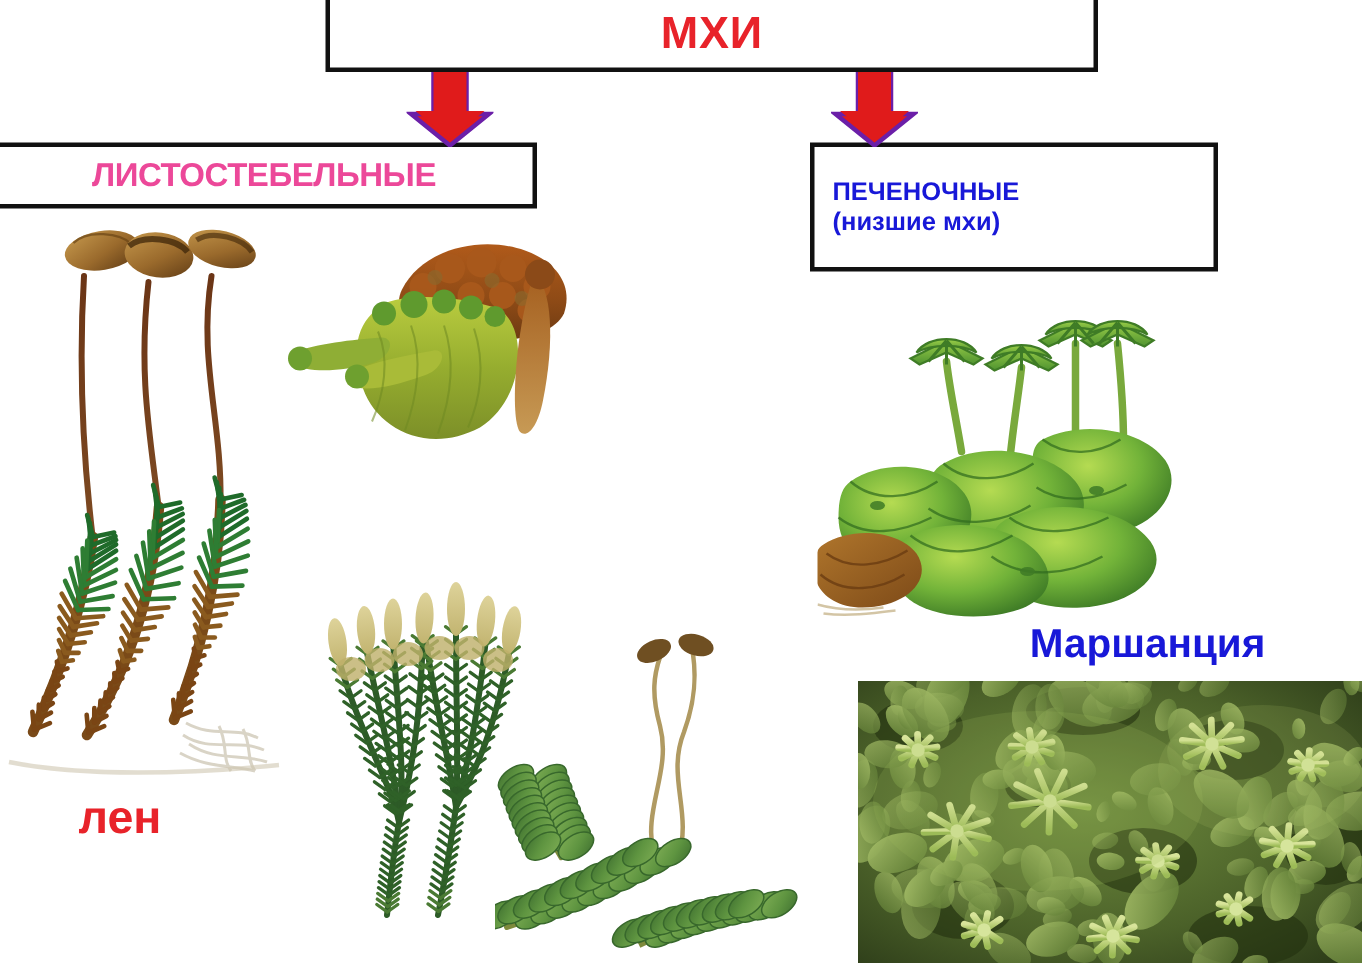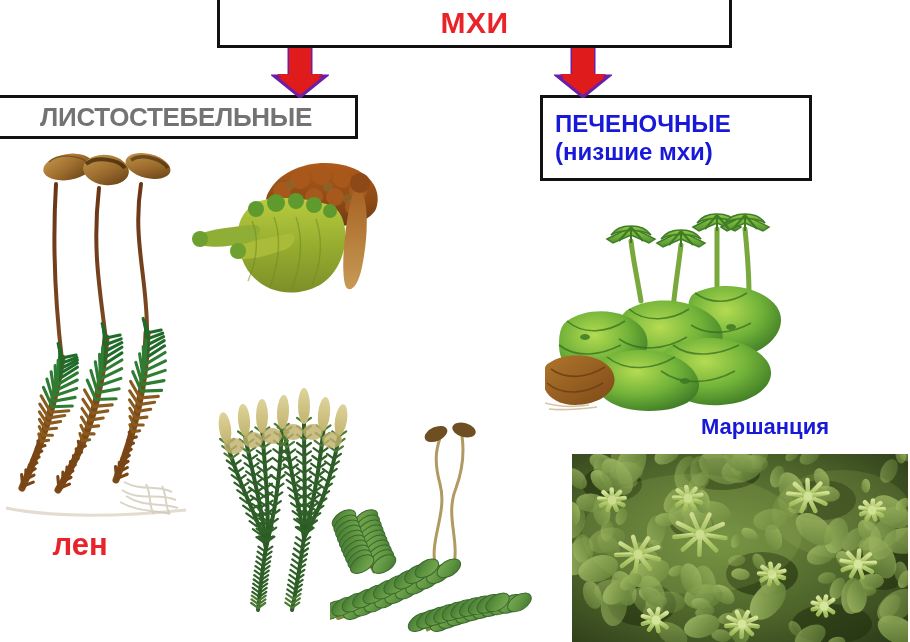--- a/index.html
+++ b/index.html
@@ -17,41 +17,41 @@
     display:flex;align-items:center;
     z-index:6;
   }
   #title-box{left:217px;top:-14px;width:515px;height:60px;justify-content:center;}
   #title-box .txt{
     color:#e8232a;font-size:30px;font-weight:bold;letter-spacing:.5px;
     line-height:1;padding-top:10px;
   }
   #box-left{left:-6px;top:93px;width:364px;height:44px;justify-content:center;}
   #box-left .txt{
-    color:#737373;font-size:26px;font-weight:bold;letter-spacing:-.3px;white-space:nowrap;
+    color:#ec4899;font-size:22px;font-weight:bold;letter-spacing:-.3px;white-space:nowrap;
   }
   #box-right{left:540px;top:93px;width:272px;height:86px;flex-direction:column;
     align-items:flex-start;justify-content:center;padding-left:12px;}
   #box-right .txt{
-    color:#1818d8;font-size:24px;font-weight:bold;line-height:1.18;white-space:nowrap;text-align:right;
+    color:#1818d8;font-size:17px;font-weight:bold;line-height:1.18;white-space:nowrap;text-align:right;
   }
 
   
   .arrow{position:absolute;z-index:7;}
   #arrow-left{left:271px;top:46px;width:58px;height:50px;}
   #arrow-right{left:554px;top:46px;width:58px;height:50px;}
 
   
   .caption{position:absolute;font-weight:bold;z-index:8;line-height:1.02;}
   #cap-sphagnum{left:205px;top:303px;width:180px;text-align:center;
     color:#e8232a;font-size:32px;}
   #cap-kukushkin{left:0px;top:527px;width:160px;text-align:center;
     color:#e8232a;font-size:31px;}
   #cap-marshantsia{left:660px;top:414px;width:210px;text-align:center;
-    color:#1818d8;font-size:22px;}
+    color:#1818d8;font-size:27px;}
 
   
   .art{position:absolute;z-index:3;}
   #art-polytrichum{left:-4px;top:138px;width:200px;height:385px;}
   #art-sphagnum{left:190px;top:145px;width:205px;height:160px;}
   #art-lycopodium{left:200px;top:368px;width:175px;height:250px;}
   #art-mnium{left:330px;top:420px;width:205px;height:222px;}
   #art-marchantia{left:545px;top:195px;width:265px;height:215px;}
 
   

